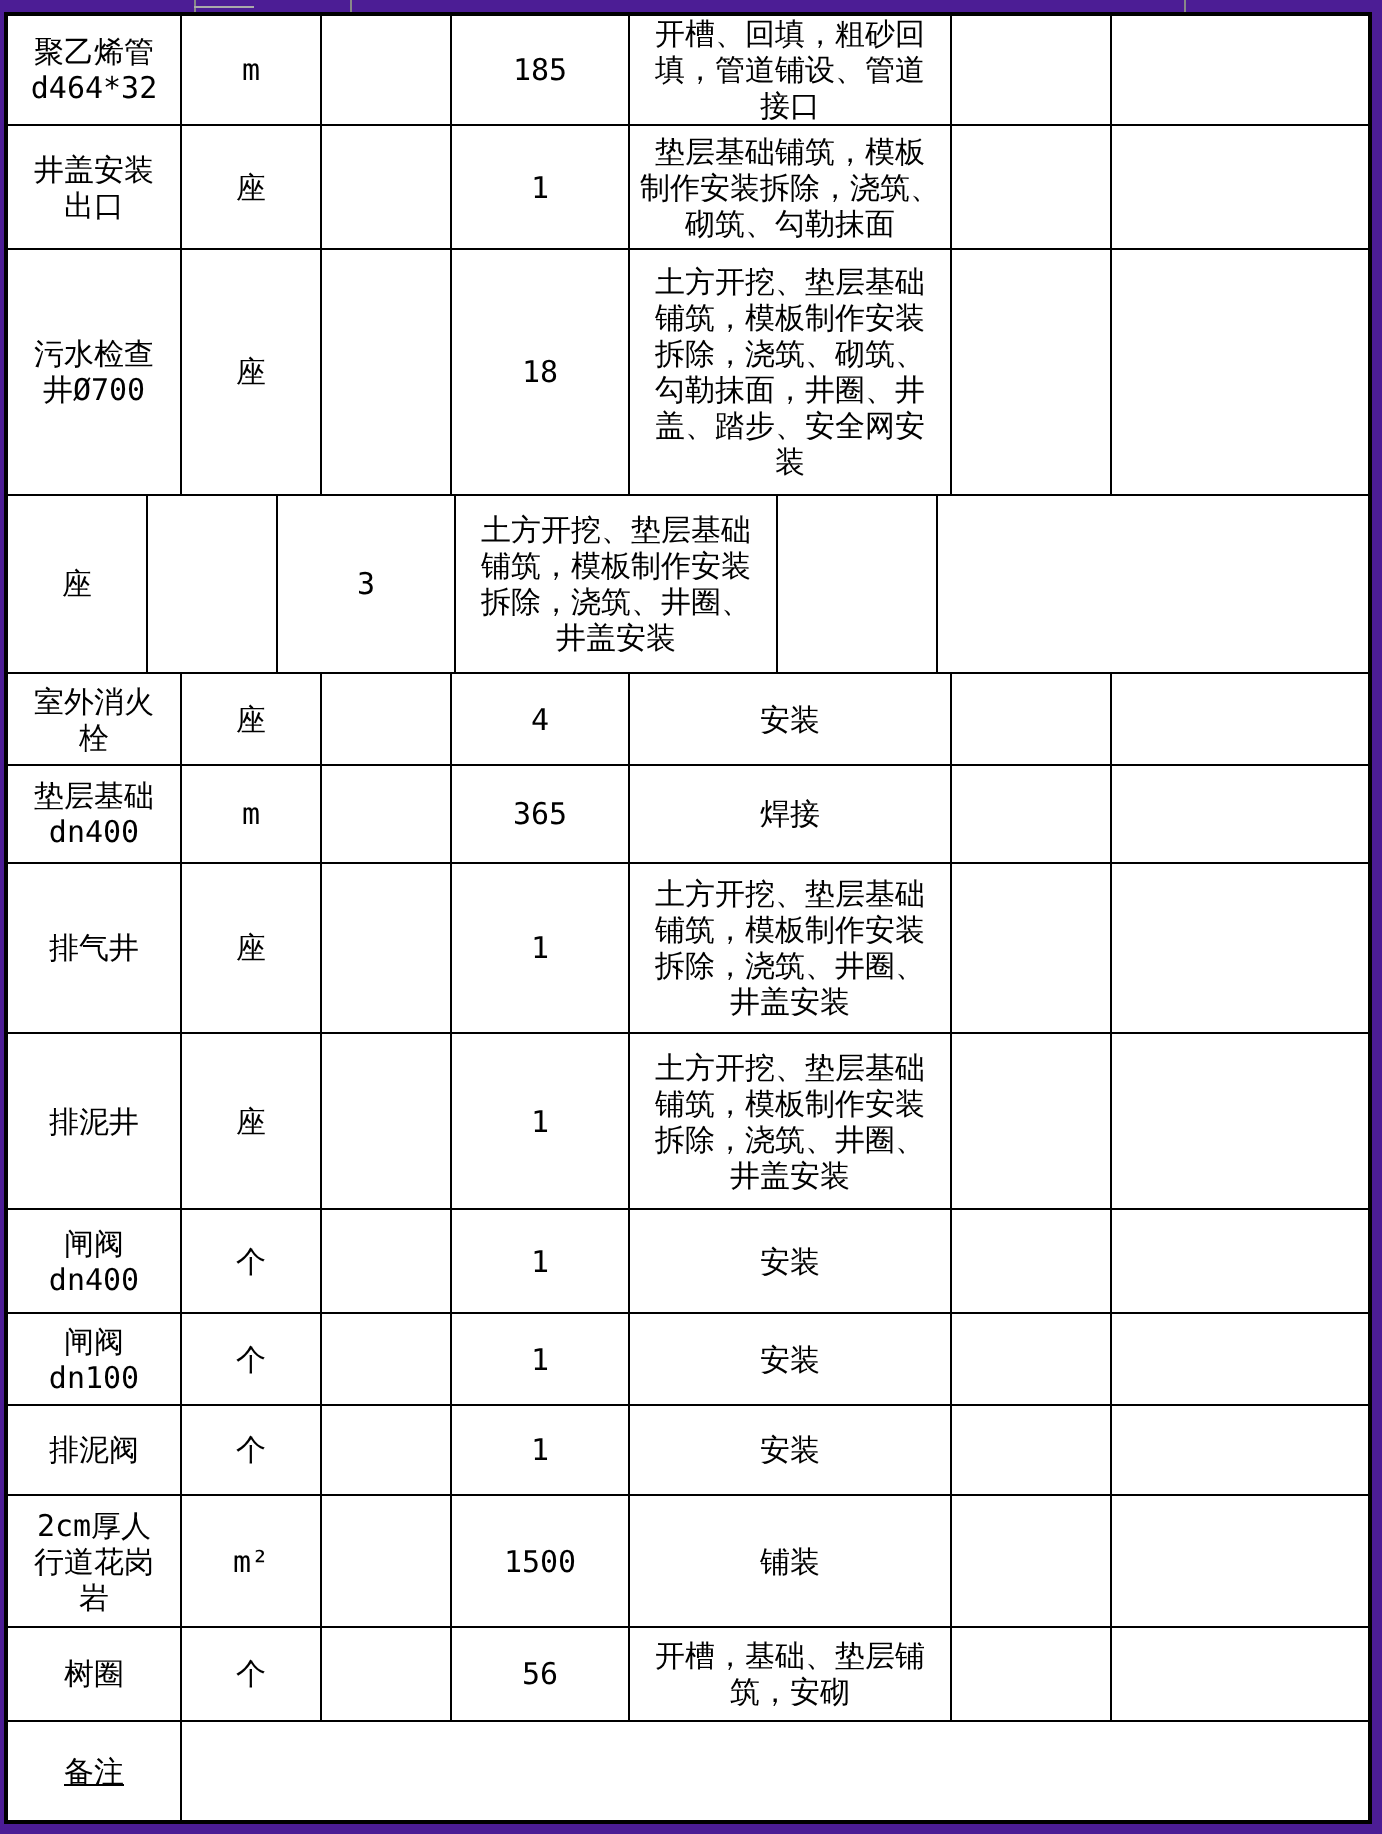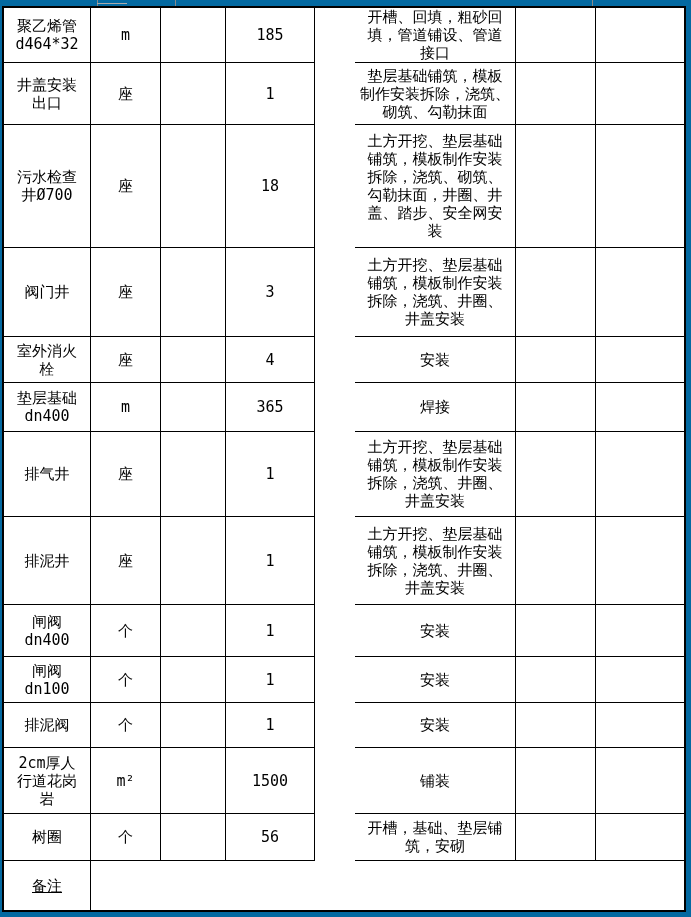--- a/index.html
+++ b/index.html
@@ -6,21 +6,21 @@
     margin: 0;
     padding: 0;
     background: #ffffff;
     font-family: "DejaVu Sans Mono", "DejaVu Sans", monospace;
     color: #000000;
   }
   .page {
     position: relative;
     width: 691px;
     height: 917px;
-    background: #0369a1;
+    background: #4c1d95;
     overflow: hidden;
   }
   
   .top-sliver {
     position: absolute;
     left: 0; top: 0;
     width: 691px; height: 6px;
   }
   .tick {
     position: absolute;
@@ -60,21 +60,21 @@
     font-size: 15px;
     line-height: 18px;
     padding: 0 2px;
   }
   .tr:last-child .td { border-bottom: none; text-decoration: underline; }
   .td:last-child { border-right: none; }
   .c1 { width: 87px; flex: none; }
   .c2 { width: 70px; flex: none; }
   .c3 { width: 65px; flex: none; }
   .c4 { width: 89px; flex: none; }
-  .c5 { width: 161px; flex: none; margin-left: 40px; }
+  .c5 { width: 161px; flex: none; }
   .c6 { width: 80px; flex: none; }
   .c7 { flex: 1; }
   .cmerge { flex: 1; }
 </style>
 </head>
 <body>
 
 <div class="page">
 
   <div class="top-sliver">
@@ -122,21 +122,20 @@
 铺筑，模板制作安装
 拆除，浇筑、砌筑、
 勾勒抹面，井圈、井
 盖、踏步、安全网安
 装</div>
       <div class="td c6"></div>
       <div class="td c7"></div>
     </div>
 
     <div class="tr" style="height:89px">
-      <div class="td c1">阀门井</div>
       <div class="td c2">座</div>
       <div class="td c3"></div>
       <div class="td c4">3</div>
       <div class="td c5">土方开挖、垫层基础
 铺筑，模板制作安装
 拆除，浇筑、井圈、
 井盖安装</div>
       <div class="td c6"></div>
       <div class="td c7"></div>
     </div>

